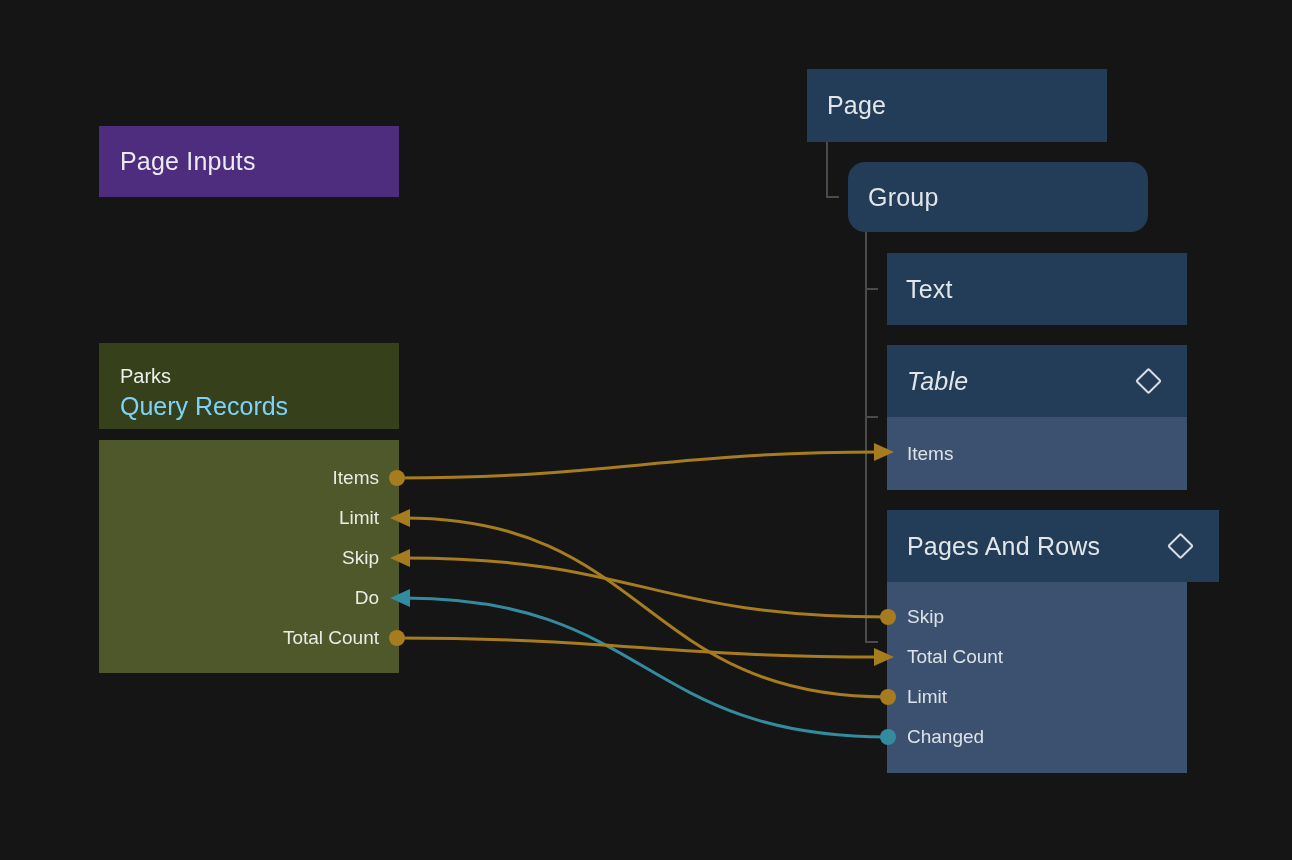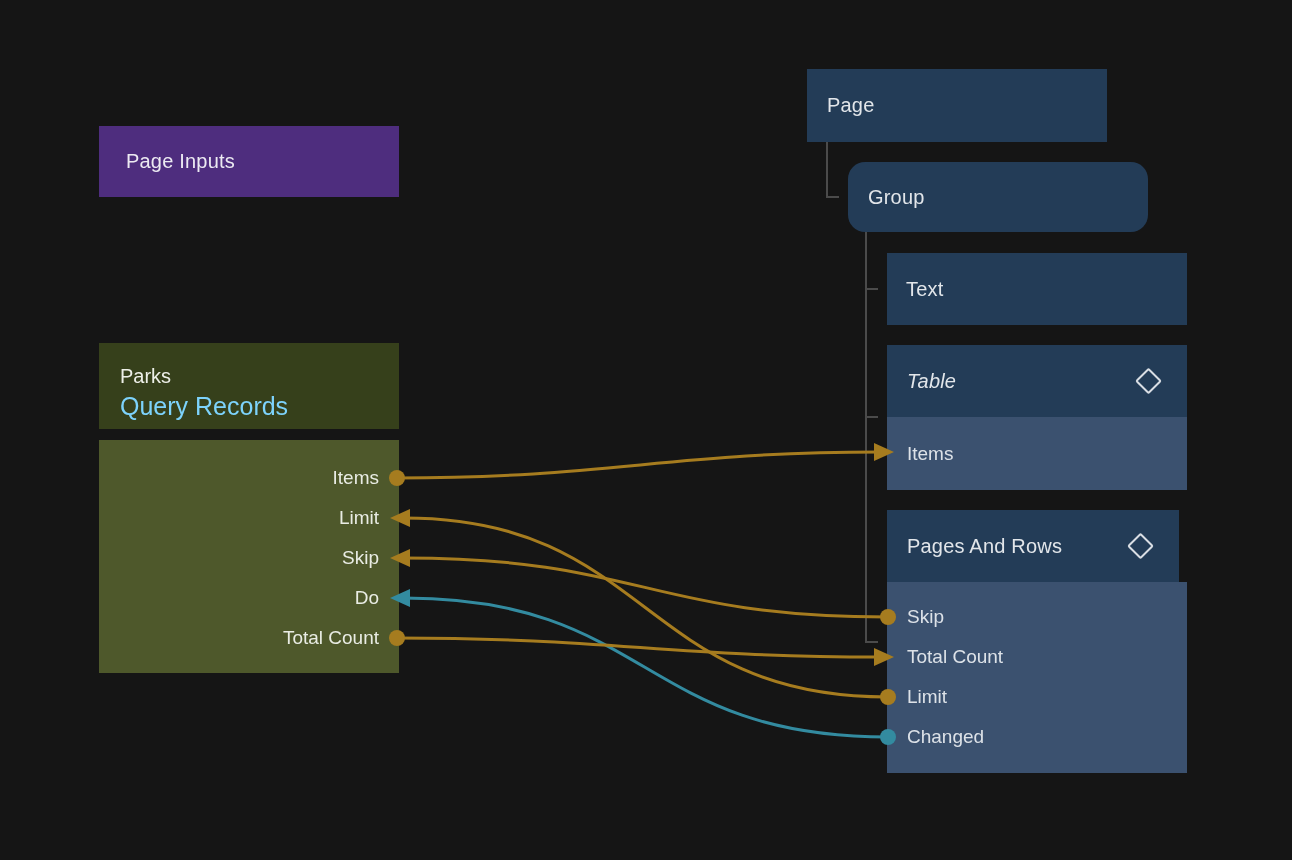--- a/index.html
+++ b/index.html
@@ -5,26 +5,26 @@
   html,body{margin:0;padding:0;background:#151515;}
   .canvas{
     position:relative;
     width:1292px;height:860px;
     background:#151515;
     font-family:"Liberation Sans", sans-serif;
     overflow:hidden;
   }
   .node{position:absolute;box-sizing:border-box;}
   .node-title{
-    font-size:20px;color:#E2E6EA;letter-spacing:0.2px;
+    font-size:25px;color:#E2E6EA;letter-spacing:0.2px;
   }
   
   .page-inputs{
     left:99px;top:126px;width:300px;height:71px;
-    background:#4E2D7E;display:flex;align-items:center;padding-left:27px;
+    background:#4E2D7E;display:flex;align-items:center;padding-left:21px;
   }
   .page-inputs .node-title{color:#ECEAF2;}
   
   .parks-header{
     left:99px;top:343px;width:300px;height:86px;
     background:#36401B;padding:18px 0 0 21px;line-height:30px;
   }
   .parks-title{font-size:20px;color:#EDEFE8;}
   .parks-subtitle{font-size:25px;color:#7dd3fc;}
   .parks-body{
@@ -44,21 +44,21 @@
   }
   .blue-row .row-label{
     position:absolute;left:20px;transform:translateY(-50%);
     font-size:19px;color:#DDE2E8;white-space:nowrap;
   }
   .n-page{left:807px;top:69px;width:300px;height:73px;}
   .n-group{left:848px;top:162px;width:300px;height:70px;border-radius:17px;}
   .n-text{left:887px;top:253px;width:300px;height:72px;padding-left:19px;}
   .n-table-header{left:887px;top:345px;width:300px;height:72px;font-style:italic;}
   .n-items-row{left:887px;top:417px;width:300px;height:73px;}
-  .n-par-header{left:887px;top:510px;width:292px;height:72px;}
+  .n-par-header{left:887px;top:510px;width:332px;height:72px;}
   .n-par-body{left:887px;top:582px;width:300px;height:191px;}
   .diamond{
     position:absolute;right:29px;top:50%;
     width:15px;height:15px;border:2px solid #D9DEE4;
     transform:translateY(-50%) rotate(45deg);
     border-radius:2px;
   }
   .wires{
     position:absolute;left:0;top:0;width:1292px;height:860px;
     pointer-events:none;

